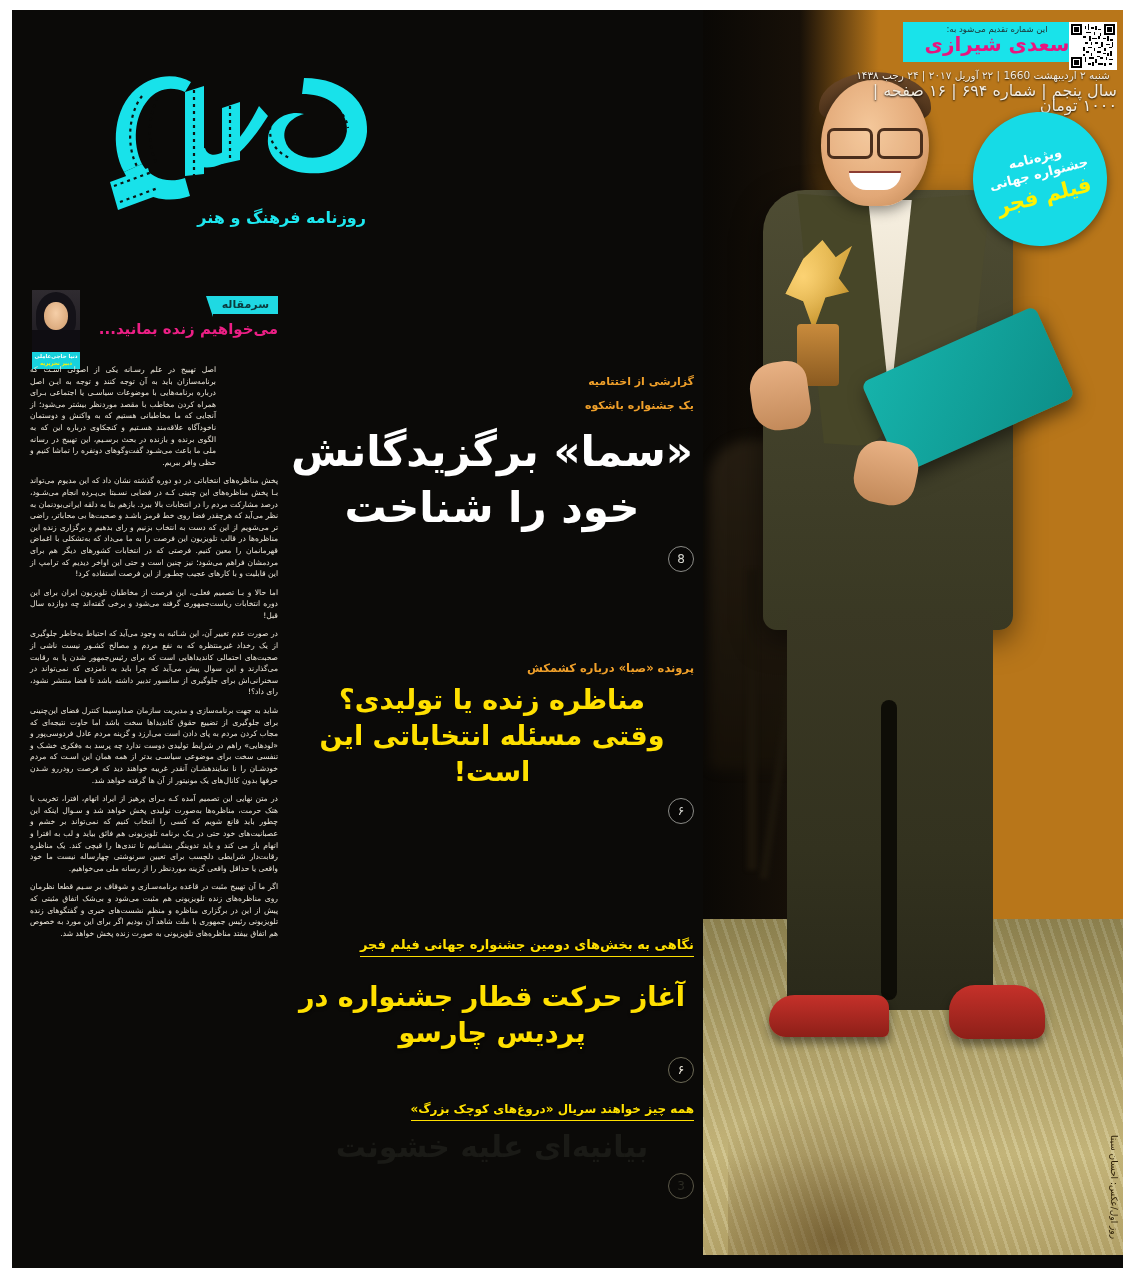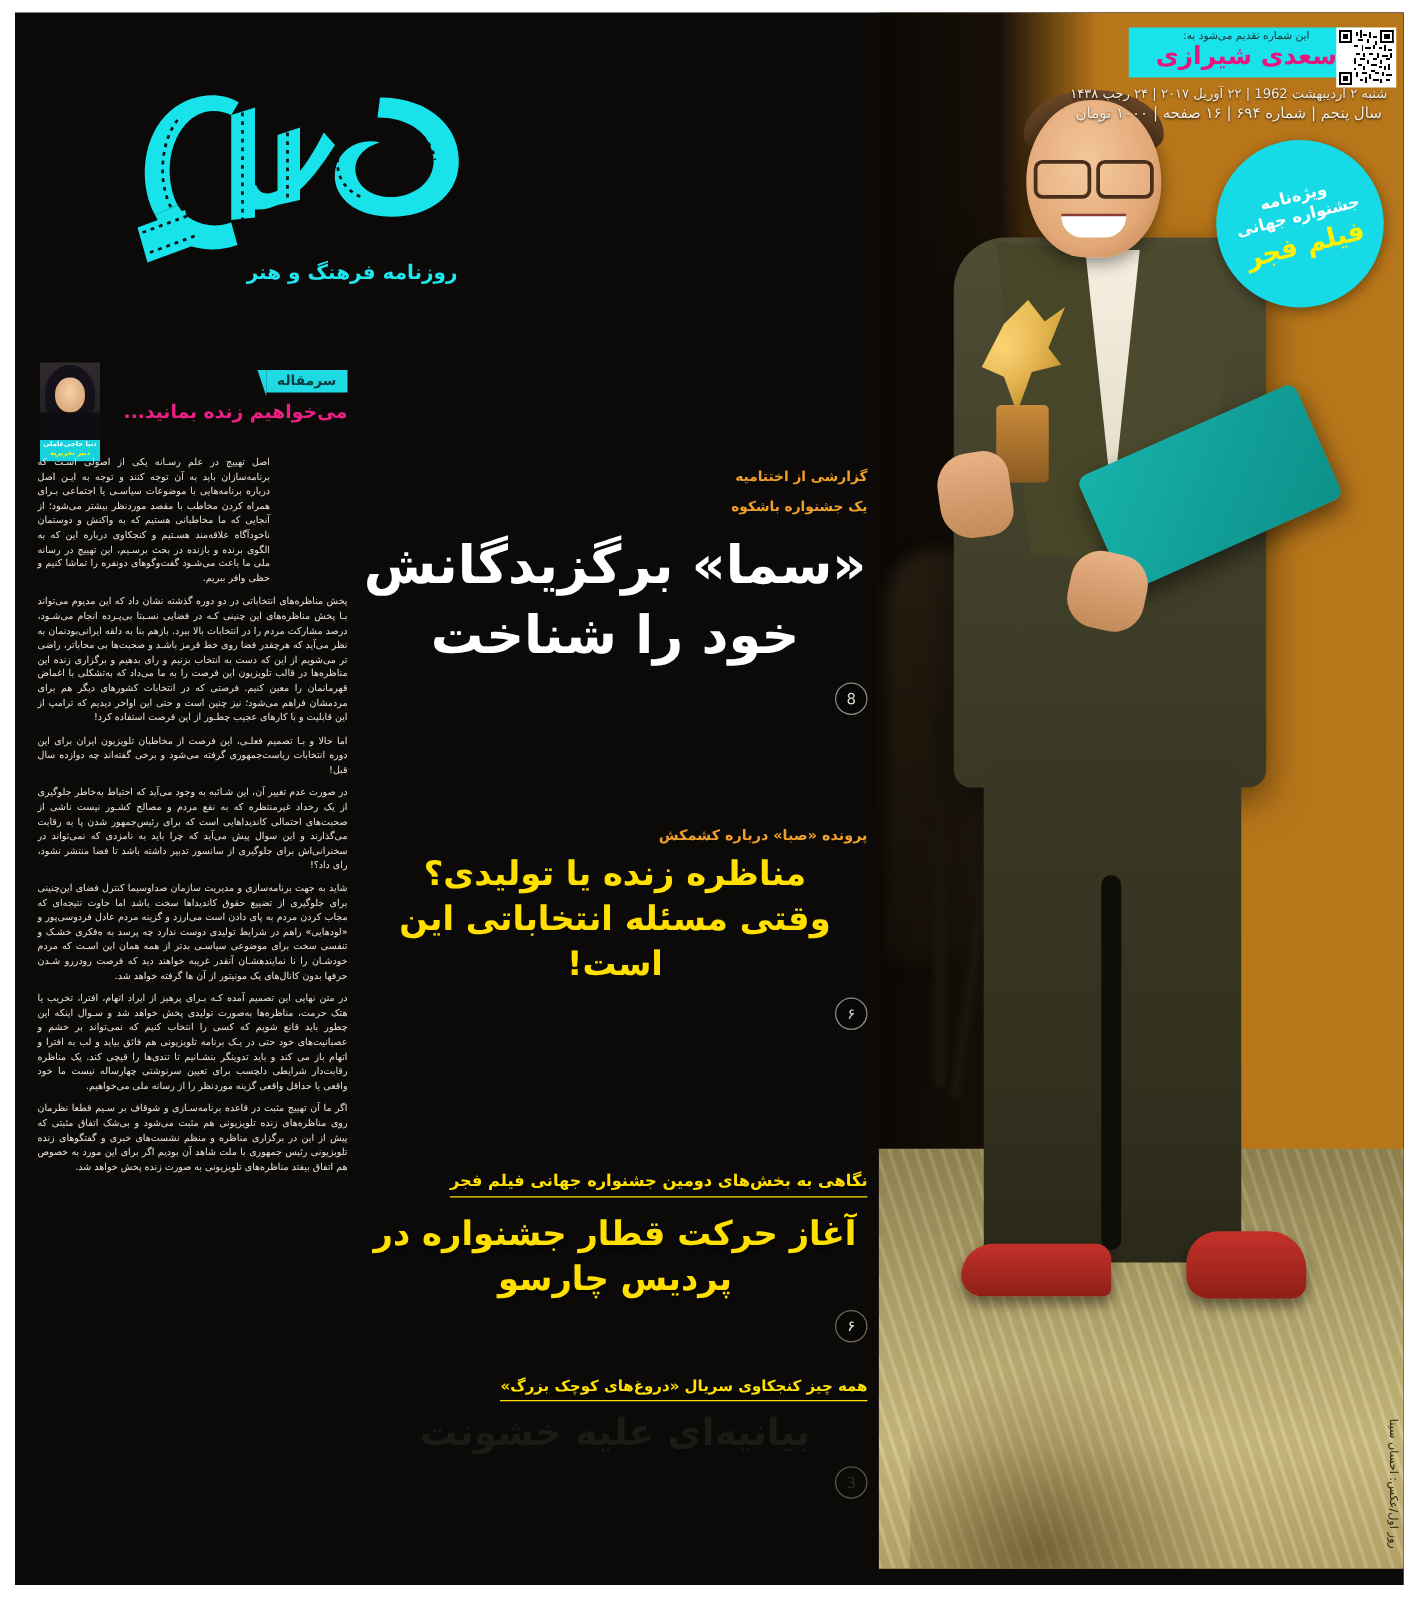--- a/index.html
+++ b/index.html
@@ -204,21 +204,21 @@
     background:#fff; padding:2px;
   }
   .qr svg{ display:block; }
   .dateline{
     position:absolute; right:0; top:54px; width:268px;
     text-align:center;
     color:#f3ece0; font-size:10.5px; line-height:15px;
     text-shadow:0 1px 2px rgba(0,0,0,.9);
     direction:rtl;
   }
-  .dateline .ln2{ font-size:12px; }
+  .dateline .ln2{ font-size:16px;text-align:right; }
 
   
   .fest-badge{
     position:absolute; right:16px; top:102px;
     width:134px; height:134px; border-radius:50%;
     background:#16dbe6;
     z-index:7;
     transform:rotate(-14deg);
     display:flex; flex-direction:column;
     align-items:center; justify-content:center;
@@ -322,21 +322,21 @@
   #story2{ top:650px; }
   #story2 .kicker{ color:#f0a02a; font-size:11.5px; line-height:16px; }
   #story2 .hl{ color:#ffe000; font-size:27px; line-height:36px; margin-top:6px; }
   #story2 .pagebadge{ margin-top:8px; }
 
   
   #story3{ top:924px; }
   #story3 .kicker{ color:#ffe000; font-size:13px; line-height:19px;
      border-bottom:1.6px solid #ffe000; padding-bottom:2px; display:inline-block;
      text-shadow:0 1px 2px rgba(0,0,0,.8); }
-  #story3 .hl{ color:#ffe000; font-size:27px; line-height:36px; margin-top:12px;
+  #story3 .hl{ color:#ffe000; font-size:27px; line-height:36px; margin-top:22px;
      text-shadow:0 2px 3px rgba(0,0,0,.55); }
   #story3 .pagebadge{ margin-top:6px; border-color:#6d6a56; color:#efeade;}
 
   
   #story4{ top:1088px; }
   #story4 .kicker{ color:#ffe000; font-size:12px; line-height:18px;
      border-bottom:1.6px solid #ffe000; padding-bottom:2px; display:inline-block;
      text-shadow:0 1px 2px rgba(0,0,0,.8); }
   #story4 .hl{ color:#1a1a16; font-size:30px; line-height:40px; margin-top:6px; }
   #story4 .pagebadge{ margin-top:6px; border-color:#5a5747; color:#2a2a22; background:transparent;}
@@ -449,21 +449,21 @@
             <rect x="18" y="26" width="3" height="1"></rect>
               <rect x="22" y="26" width="1" height="2"></rect>
             <rect x="25" y="26" width="2" height="1"></rect>
               <rect x="8" y="20" width="1" height="1"></rect>
             <rect x="24" y="19" width="1" height="2"></rect>
               <rect x="17" y="21" width="2" height="1"></rect>
           </g>
         </svg>
       </div>
       <div class="dateline">
-        <div>شنبه ۲ اردیبهشت 1962 | ۲۲ آوریل ۲۰۱۷ | ۲۴ رجب ۱۴۳۸</div>
+        <div>شنبه ۲ اردیبهشت 1660 | ۲۲ آوریل ۲۰۱۷ | ۲۴ رجب ۱۴۳۸</div>
         <div class="ln2">سال پنجم | شماره ۶۹۴ | ۱۶ صفحه | ۱۰۰۰ تومان</div>
       </div>
     </div>
 
     <div class="fest-badge">
       <div class="l1">ویژه‌نامه</div>
       <div class="l2">جشنواره جهانی</div>
       <div class="l3">فیلم فجر</div>
     </div>
 
@@ -550,21 +550,21 @@
           <span class="kicker">نگاهی به بخش‌های دومین جشنواره جهانی فیلم فجر</span>
         </div>
         <div class="hl">آغاز حرکت قطار جشنواره در پردیس چارسو</div>
         <div class="badge-row">
           <div class="pagebadge">۶</div>
         </div>
       </div>
 
       <div class="story" id="story4">
         <div class="story-kicker-right">
-          <span class="kicker">همه چیز کنجکاوی سریال «دروغ‌های کوچک بزرگ»</span>
+          <span class="kicker">همه چیز خواهند سریال «دروغ‌های کوچک بزرگ»</span>
         </div>
         <div class="hl">بیانیه‌ای علیه خشونت</div>
         <div class="badge-row">
           <div class="pagebadge">3</div>
         </div>
       </div>
 
     </div>
   </div>
 </div>

